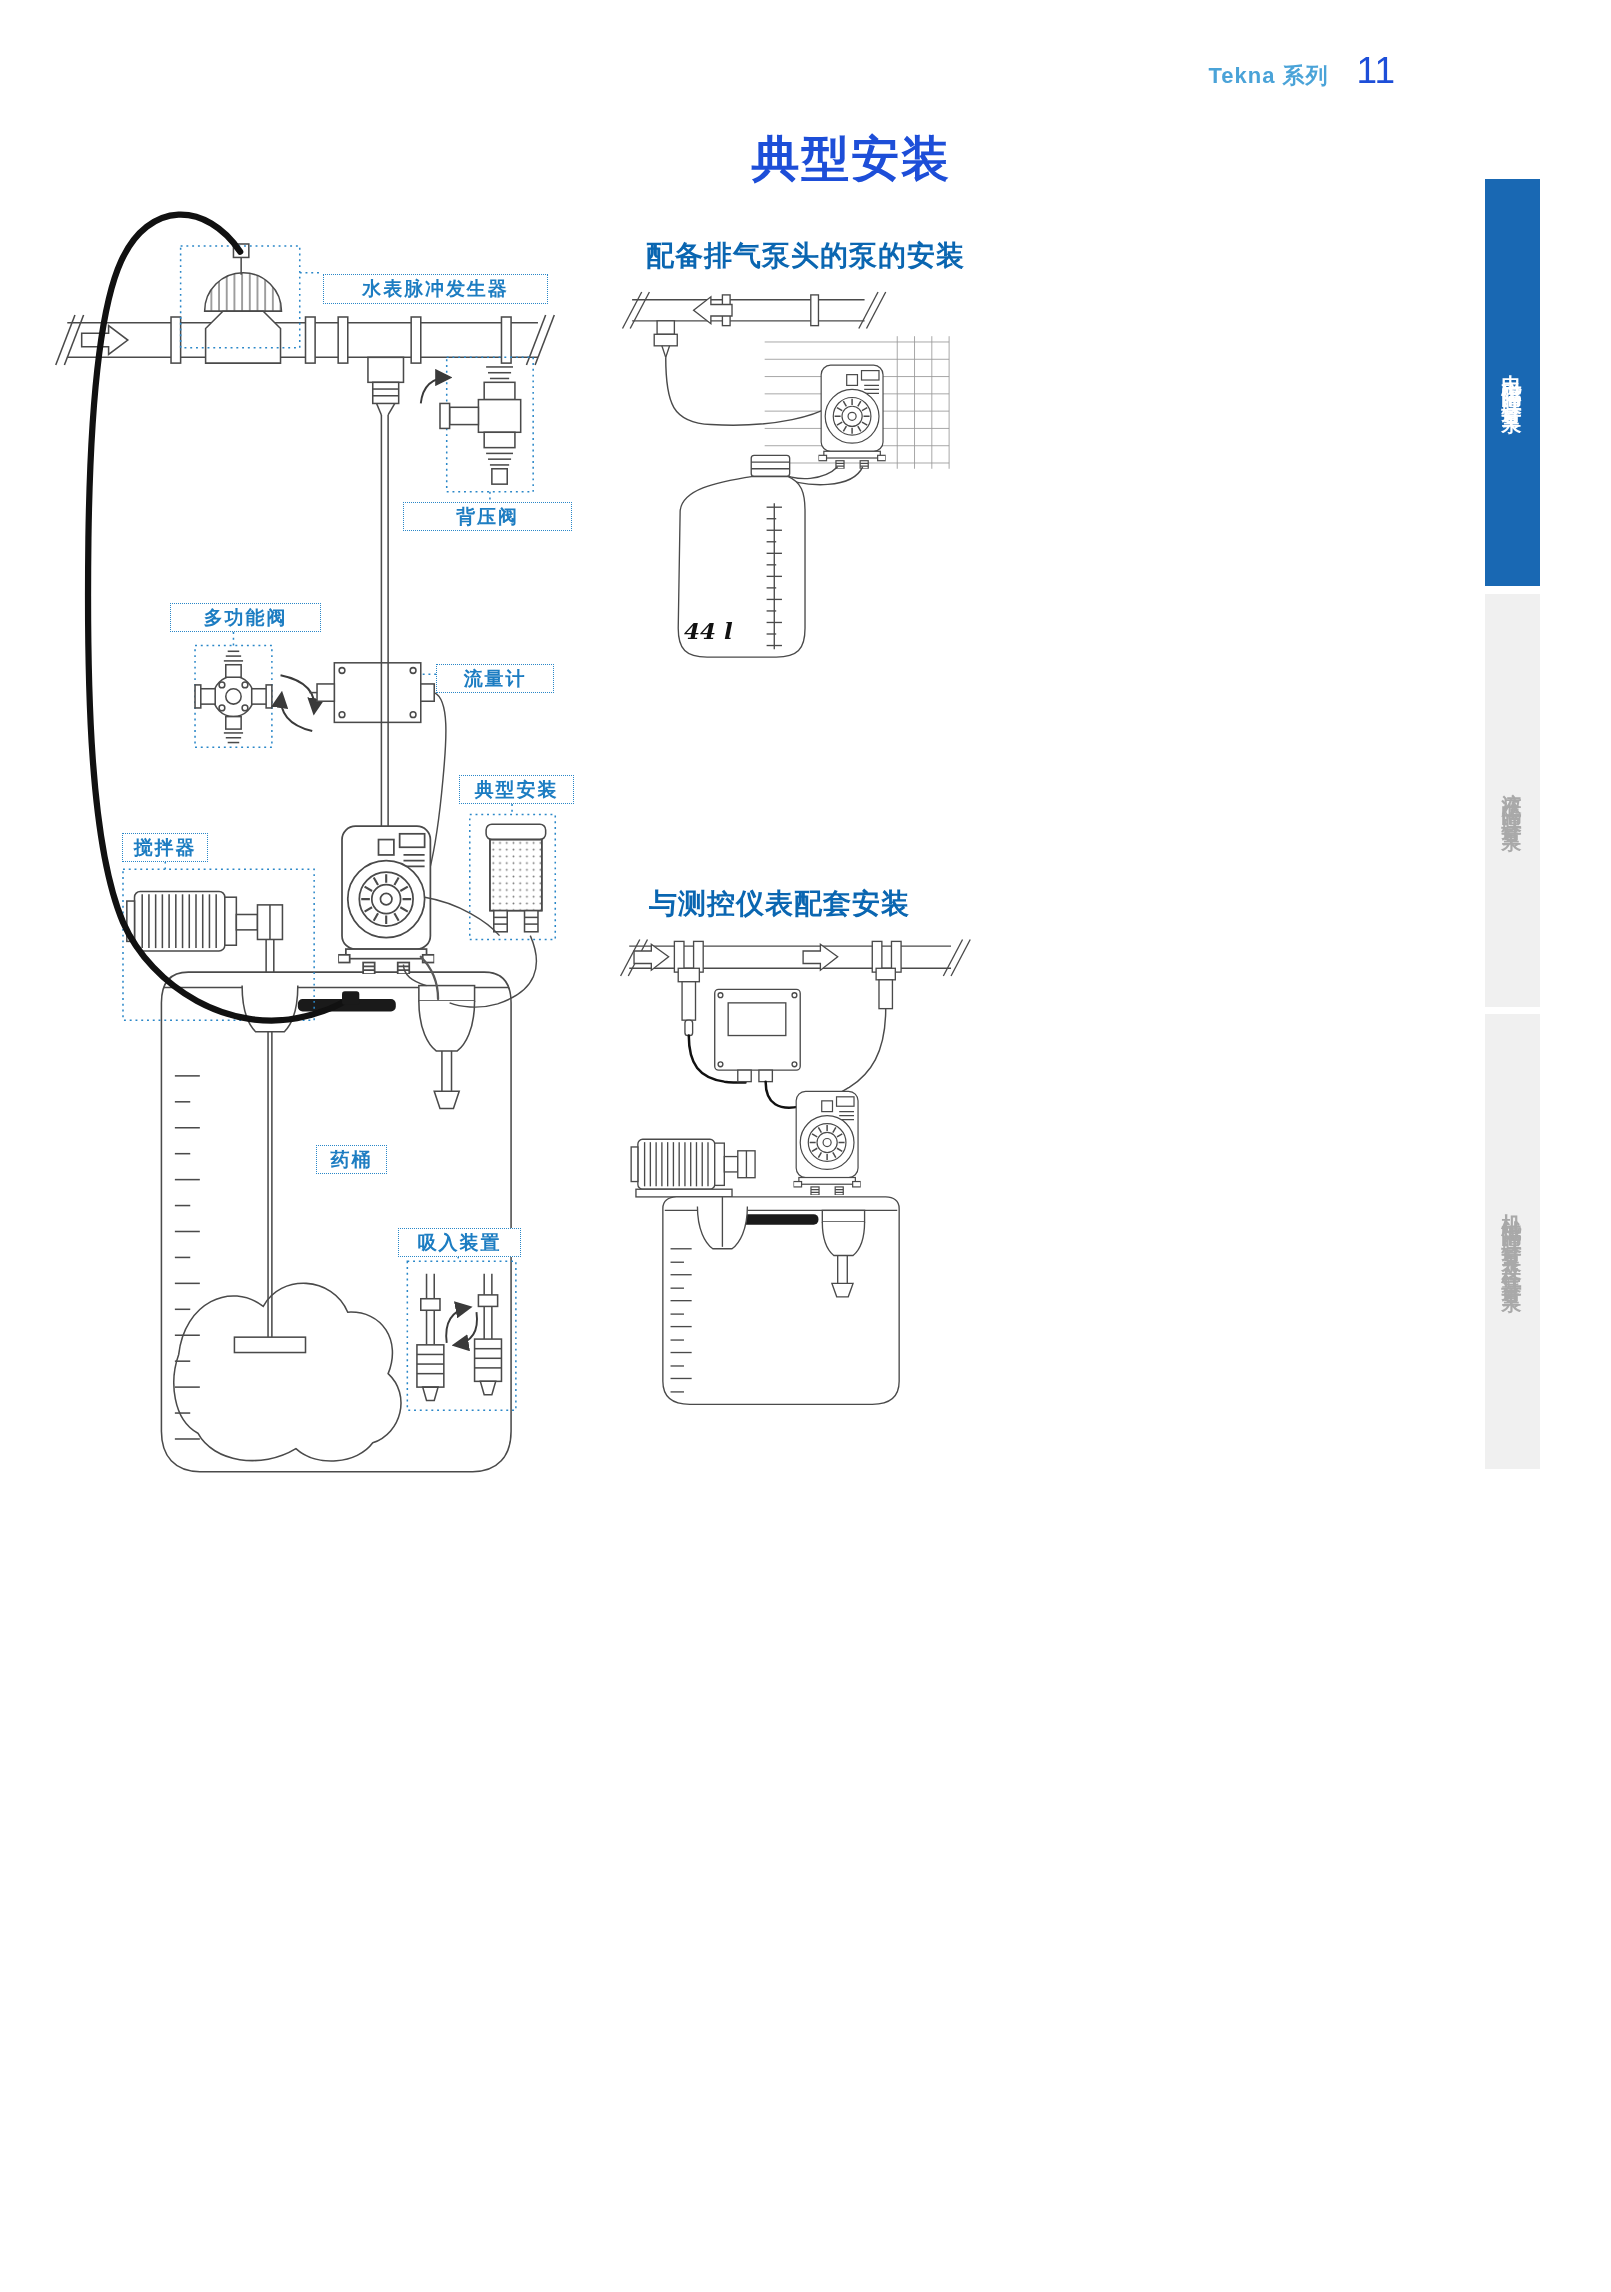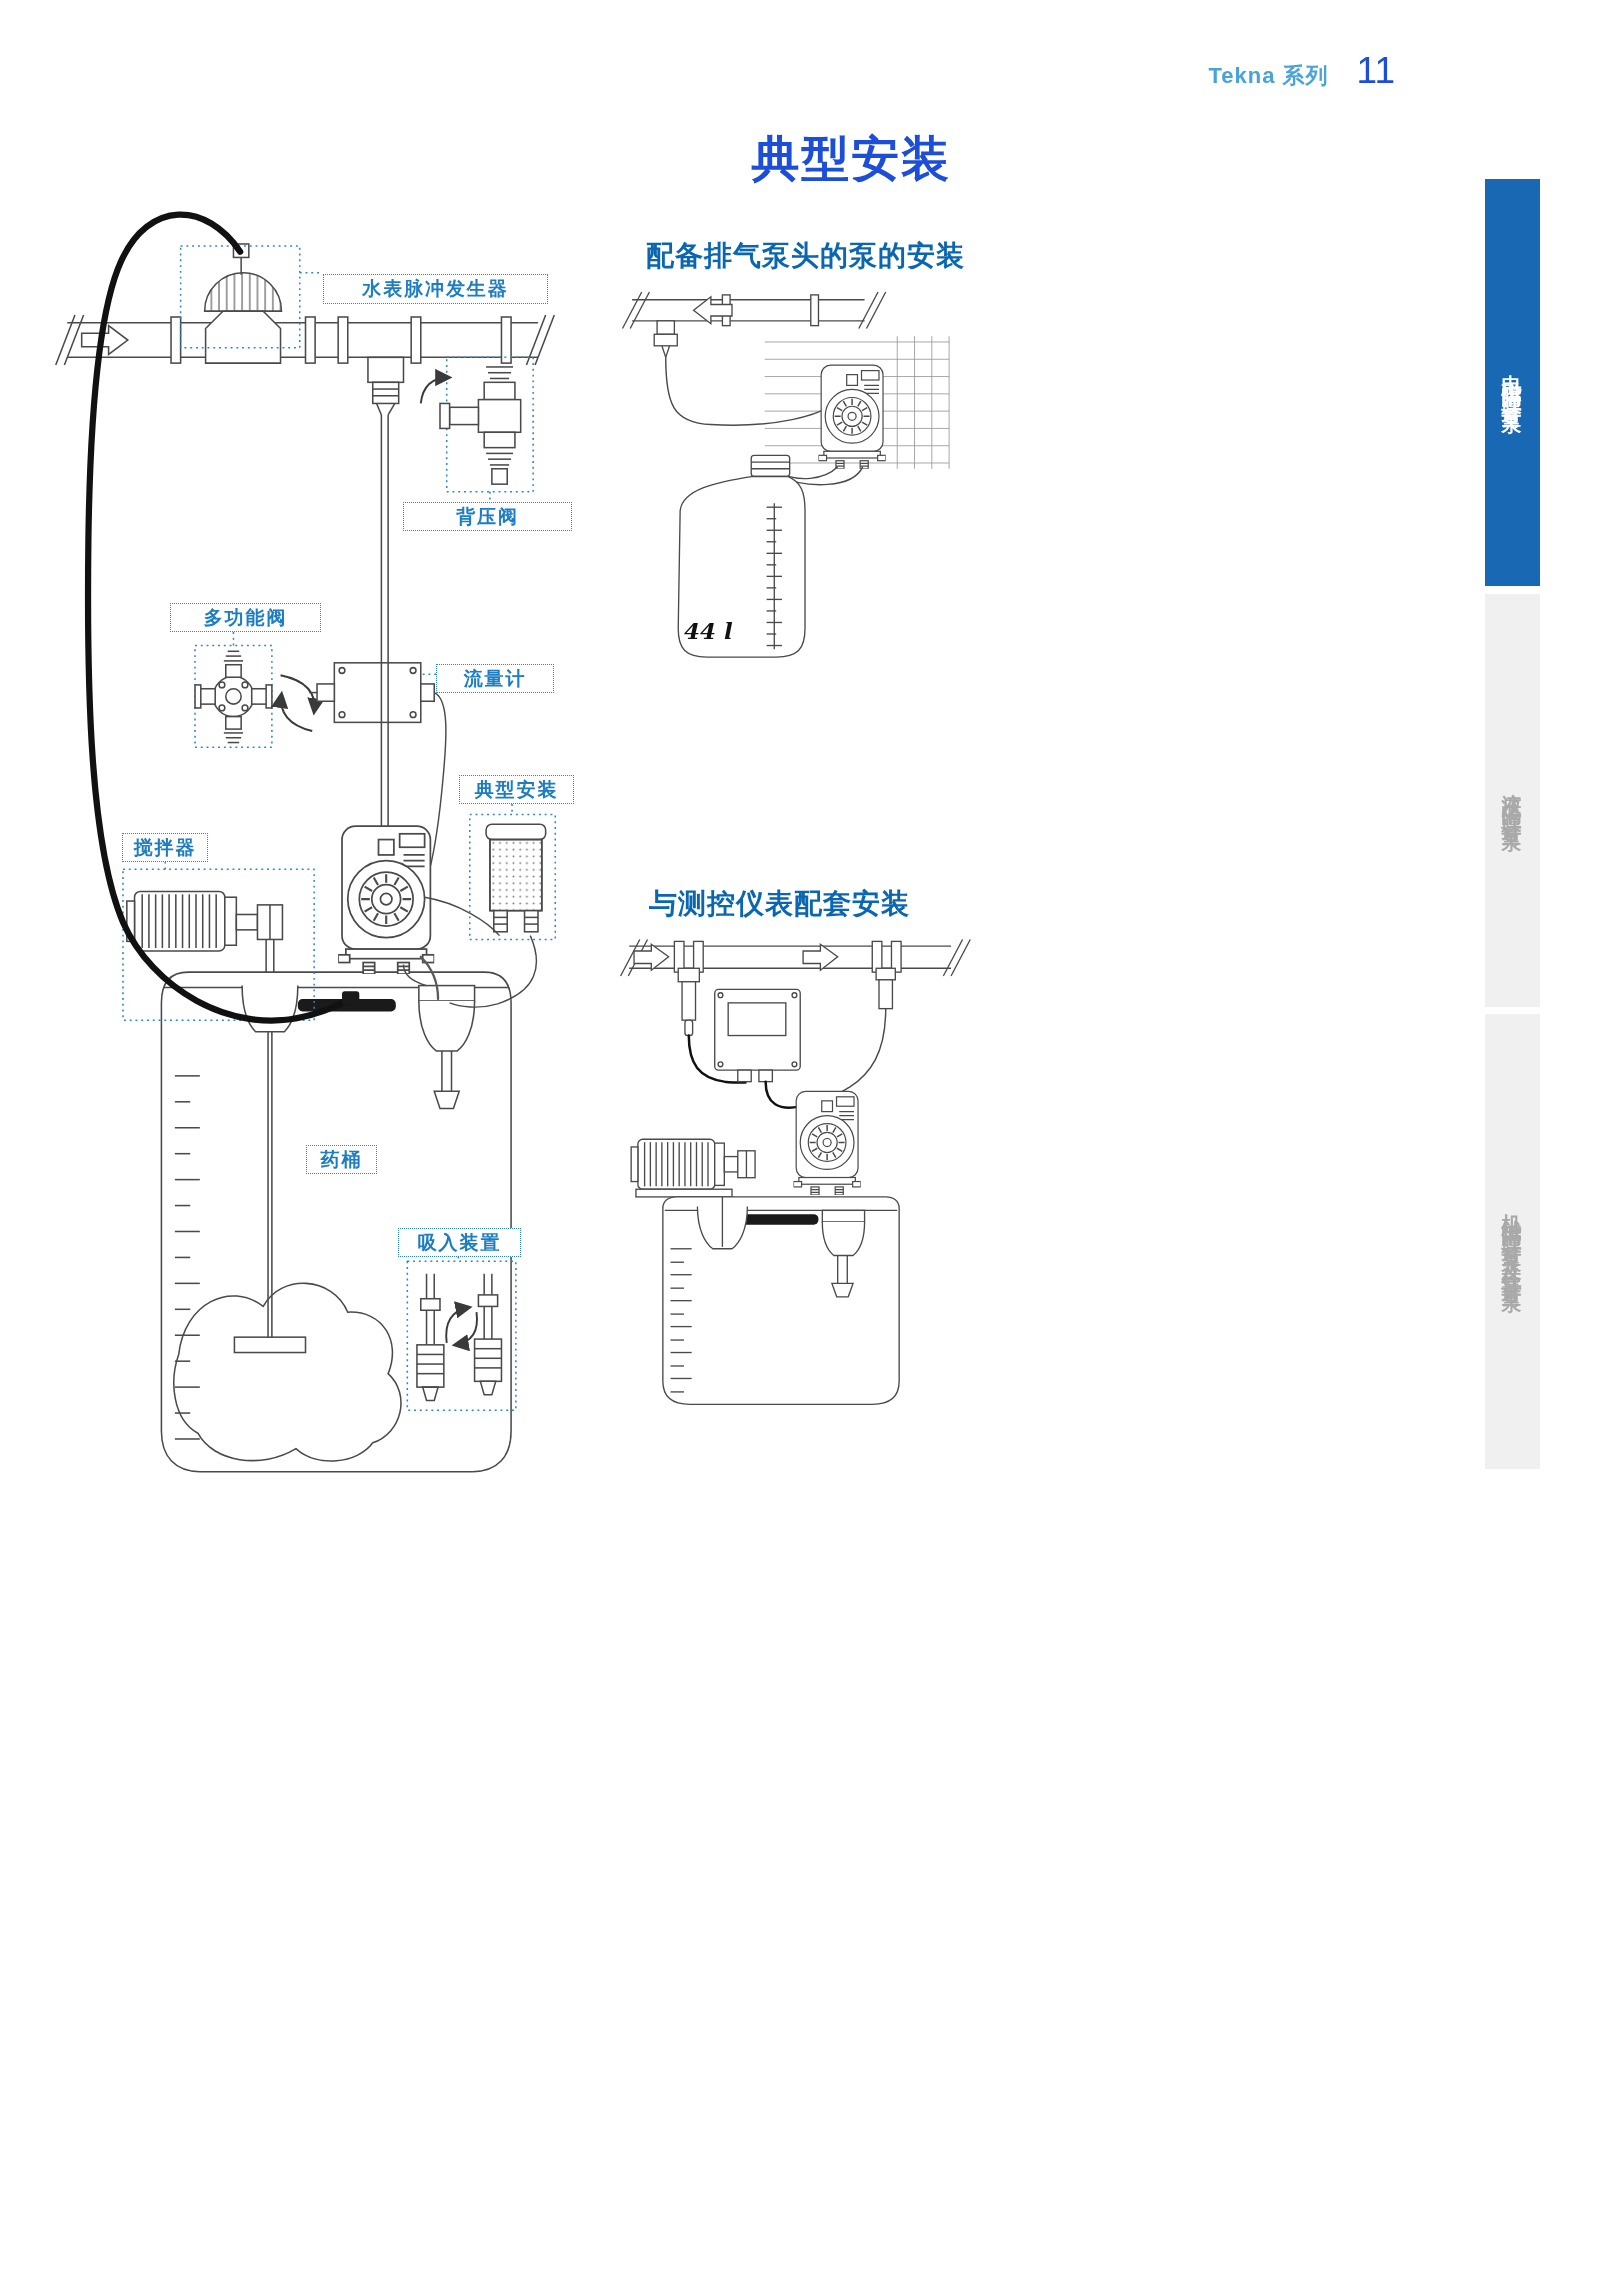--- a/index.html
+++ b/index.html
@@ -484,21 +484,21 @@
   <div class="sideTab tab-idle-2">
     <span class="vtxt">机械隔膜计量泵及柱塞计量泵</span>
   </div>
 
   <div class="callout" style="left:323px; top:257px; width:225px; height:30px;margin-top:17px;">水表脉冲发生器</div>
   <div class="callout" style="left:403px; top:502px; width:169px; height:29px;">背压阀</div>
   <div class="callout" style="left:170px; top:603px; width:151px; height:29px;">多功能阀</div>
   <div class="callout" style="left:436px; top:664px; width:118px; height:29px;">流量计</div>
   <div class="callout" style="left:459px; top:775px; width:115px; height:29px;">典型安装</div>
   <div class="callout" style="left:122px; top:833px; width:86px; height:29px;">搅拌器</div>
-  <div class="callout" style="left:306px; top:1145px; width:71px; height:29px;">药桶</div>
+  <div class="callout" style="left:316px; top:1145px; width:71px; height:29px;">药桶</div>
   <div class="callout" style="left:398px; top:1228px; width:123px; height:29px;">吸入装置</div>
 
   <div class="h2" style="left:646px; top:237px;">配备排气泵头的泵的安装</div>
   <div class="h2" style="left:649px; top:885px;">与测控仪表配套安装</div>
 
   <div class="tanklabel">44 l</div>
 
 </div>
 
 

